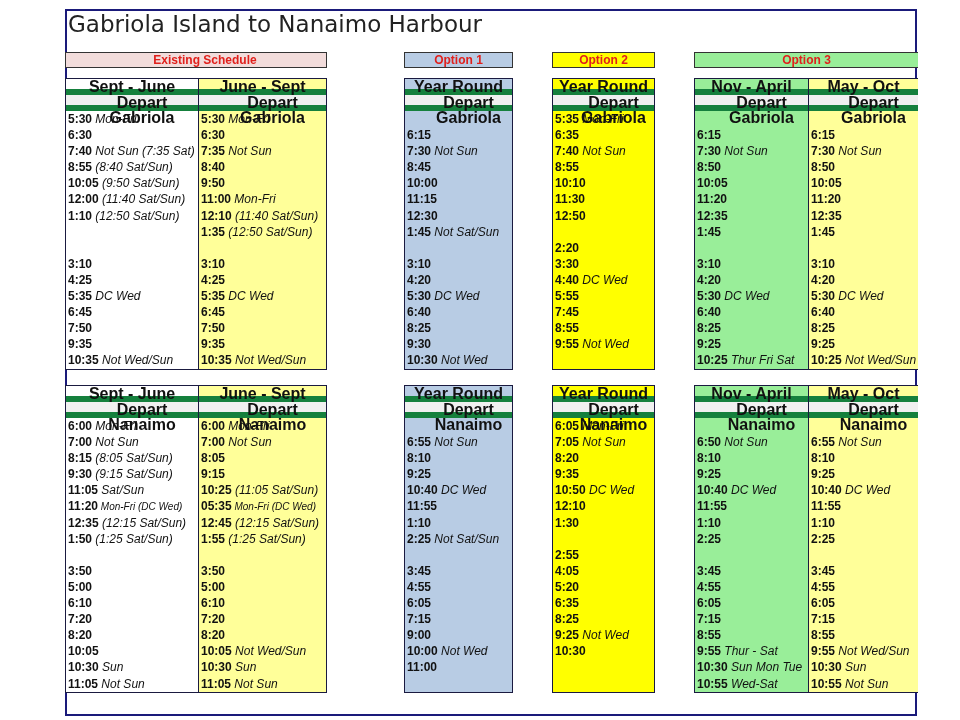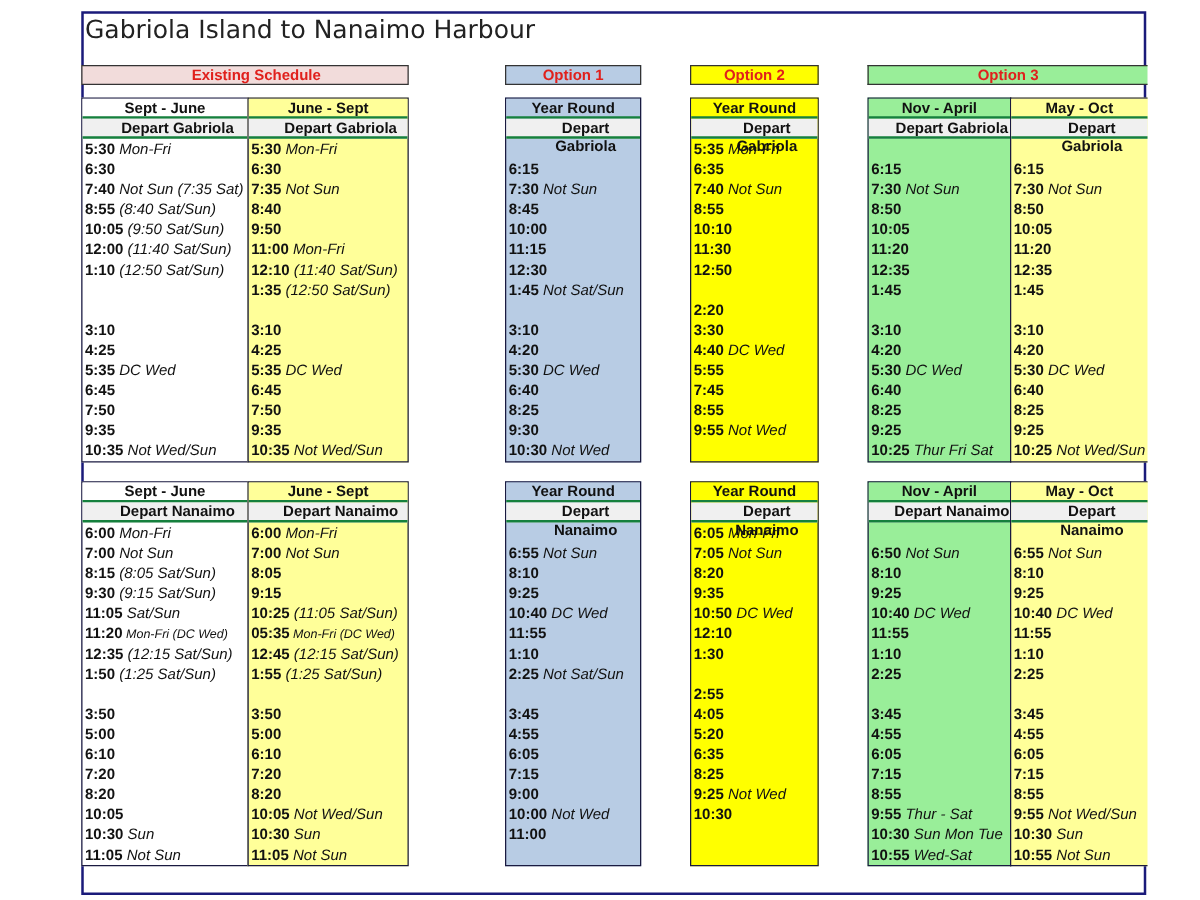--- a/index.html
+++ b/index.html
@@ -1,27 +1,27 @@
 <!DOCTYPE html>
 <html><head>
 <meta charset="utf-8">
 <style>
   html, body { margin: 0; padding: 0; background: #ffffff; }
   body { width: 960px; height: 720px; position: relative; overflow: hidden;
          font-family: "Liberation Sans", sans-serif; color: #111; }
   .frame { position: absolute; left: 65px; top: 9px; width: 852px; height: 707px;
            border: 2px solid #1a1a7a; border-right-width: 2px; box-sizing: border-box; }
   .title { position: absolute; left: 68px; top: 11px; font-family: "DejaVu Sans", sans-serif;
-           font-size: 20px; color: #222; }
+           font-size: 23px; color: #222; }
   .optlabel { position: absolute; top: 52px; height: 16px; box-sizing: border-box;
               border: 1px solid #333; font-size: 12px; font-weight: bold; color: #e0201c;
               text-align: center; line-height: 14px; }
   .col { position: absolute; box-sizing: border-box; border: 1px solid #1a1a40; }
-  .col .h1, .col .h2 { height: 16px; line-height: 15px; font-size: 12px; font-weight: bold;
-                       text-align: center; box-sizing: border-box; border-bottom: 2px solid #15803d; }
+  .col .h1, .col .h2 { height: 16px; line-height: 15px; font-size: 16px; font-weight: bold;
+                       text-align: center; box-sizing: border-box; border-bottom: 6px solid #15803d; }
   .col .h2 { background: #f0f0f0 !important; padding-left: 20px; }
   .row { height: 16.1px; line-height: 16px; font-size: 12px; padding-left: 2px; white-space: nowrap; }
   .row b { font-weight: bold; }
   .row i { font-style: italic; font-weight: normal; }
   .row i.small { font-size: 10px; }
 </style>
 </head>
 <body>
 
 <div class="frame"></div>

